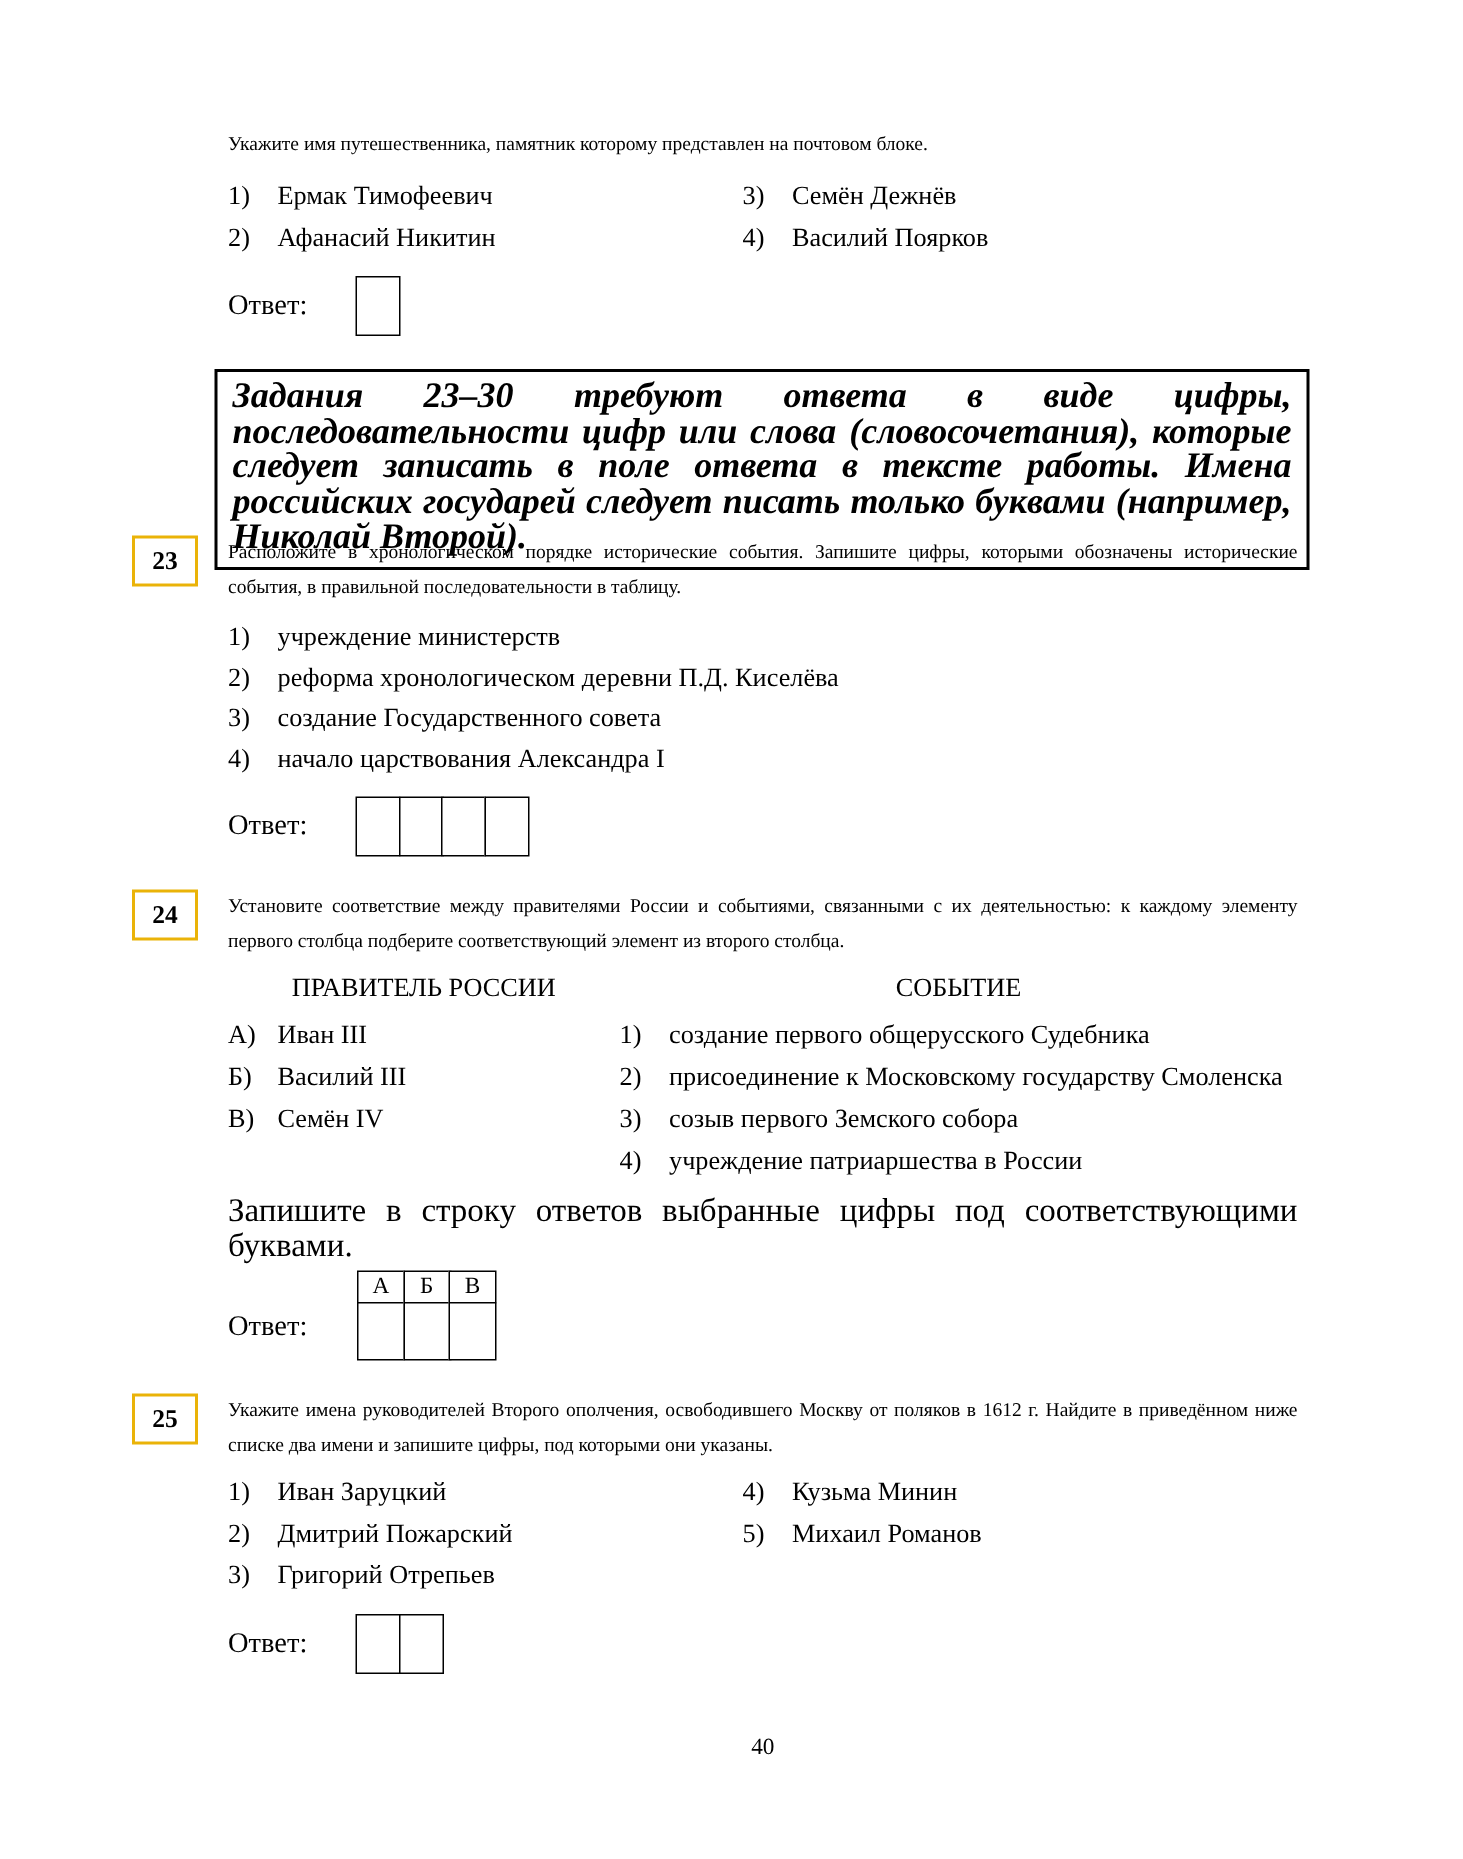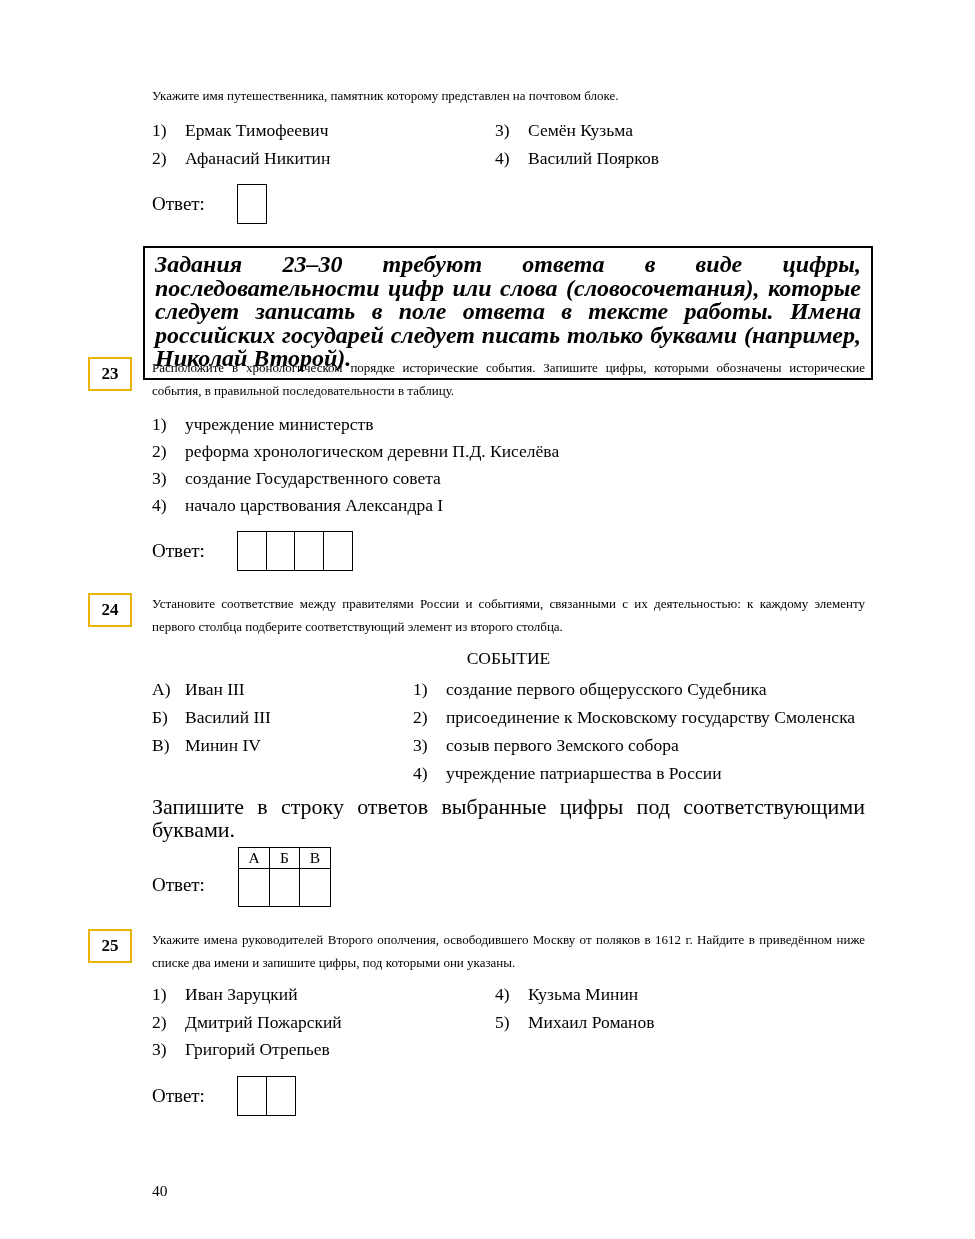--- a/index.html
+++ b/index.html
@@ -80,21 +80,21 @@
   .mt-row { display:flex; }
   .mt-cell {
     width:32px; flex:none; background:#fff;
     border:1.5px solid #000; margin-left:-1.5px;
     text-align:center;
   }
   .mt-cell:first-child { margin-left:0; }
   .mt-head { height:22px; font-size:15.5px; line-height:20px; }
   .mt-body { height:39px; margin-top:-1.5px; }
 
-  .page-footer { font-size:15.5px;margin-top:26px; }
+  .page-footer { text-align:center; font-size:15.5px; }
 </style>
 </head>
 <body>
 
 <div class="page">
 
 
   <div class="content-block" style="top:84px">
     <div class="qtext">Укажите имя путешественника, памятник которому представлен на почтовом блоке.</div>
     <div class="opt-grid">
@@ -104,21 +104,21 @@
           <span class="label">Ермак Тимофеевич</span>
         </div>
         <div class="item">
           <span class="num">2)</span>
           <span class="label">Афанасий Никитин</span>
         </div>
       </div>
       <div class="opt-col-right">
         <div class="item">
           <span class="num">3)</span>
-          <span class="label">Семён Кузьма</span>
+          <span class="label">Семён Дежнёв</span>
         </div>
         <div class="item">
           <span class="num">4)</span>
           <span class="label">Василий Поярков</span>
         </div>
       </div>
     </div>
     <div class="answer-row">
       <span class="answer-label">Ответ:</span>
       <span class="cells">
@@ -160,35 +160,36 @@
         <span class="cell"></span>
         <span class="cell"></span>
       </span>
     </div>
   </div>
 
   <div class="qblock" style="top:592px">
     <div class="qbadge">24</div>
     <div class="qtext">Установите соответствие между правителями России и событиями, связанными с их деятельностью: к каждому элементу первого столбца подберите соответствующий элемент из второго столбца.</div>
     <div class="match-headers">
+      <div class="match-header-left">ПРАВИТЕЛЬ РОССИИ</div>
       <div class="match-header-right">СОБЫТИЕ</div>
     </div>
     <div class="match-cols">
       <div class="match-col-left">
         <div class="item">
           <span class="num">А)</span>
           <span class="label">Иван III</span>
         </div>
         <div class="item">
           <span class="num">Б)</span>
           <span class="label">Василий III</span>
         </div>
         <div class="item">
           <span class="num">В)</span>
-          <span class="label">Минин IV</span>
+          <span class="label">Семён IV</span>
         </div>
       </div>
       <div class="match-col-right">
         <div class="item">
           <span class="num">1)</span>
           <span class="label">создание первого общерусского Судебника</span>
         </div>
         <div class="item">
           <span class="num">2)</span>
           <span class="label">присоединение к Московскому государству Смоленска</span>

